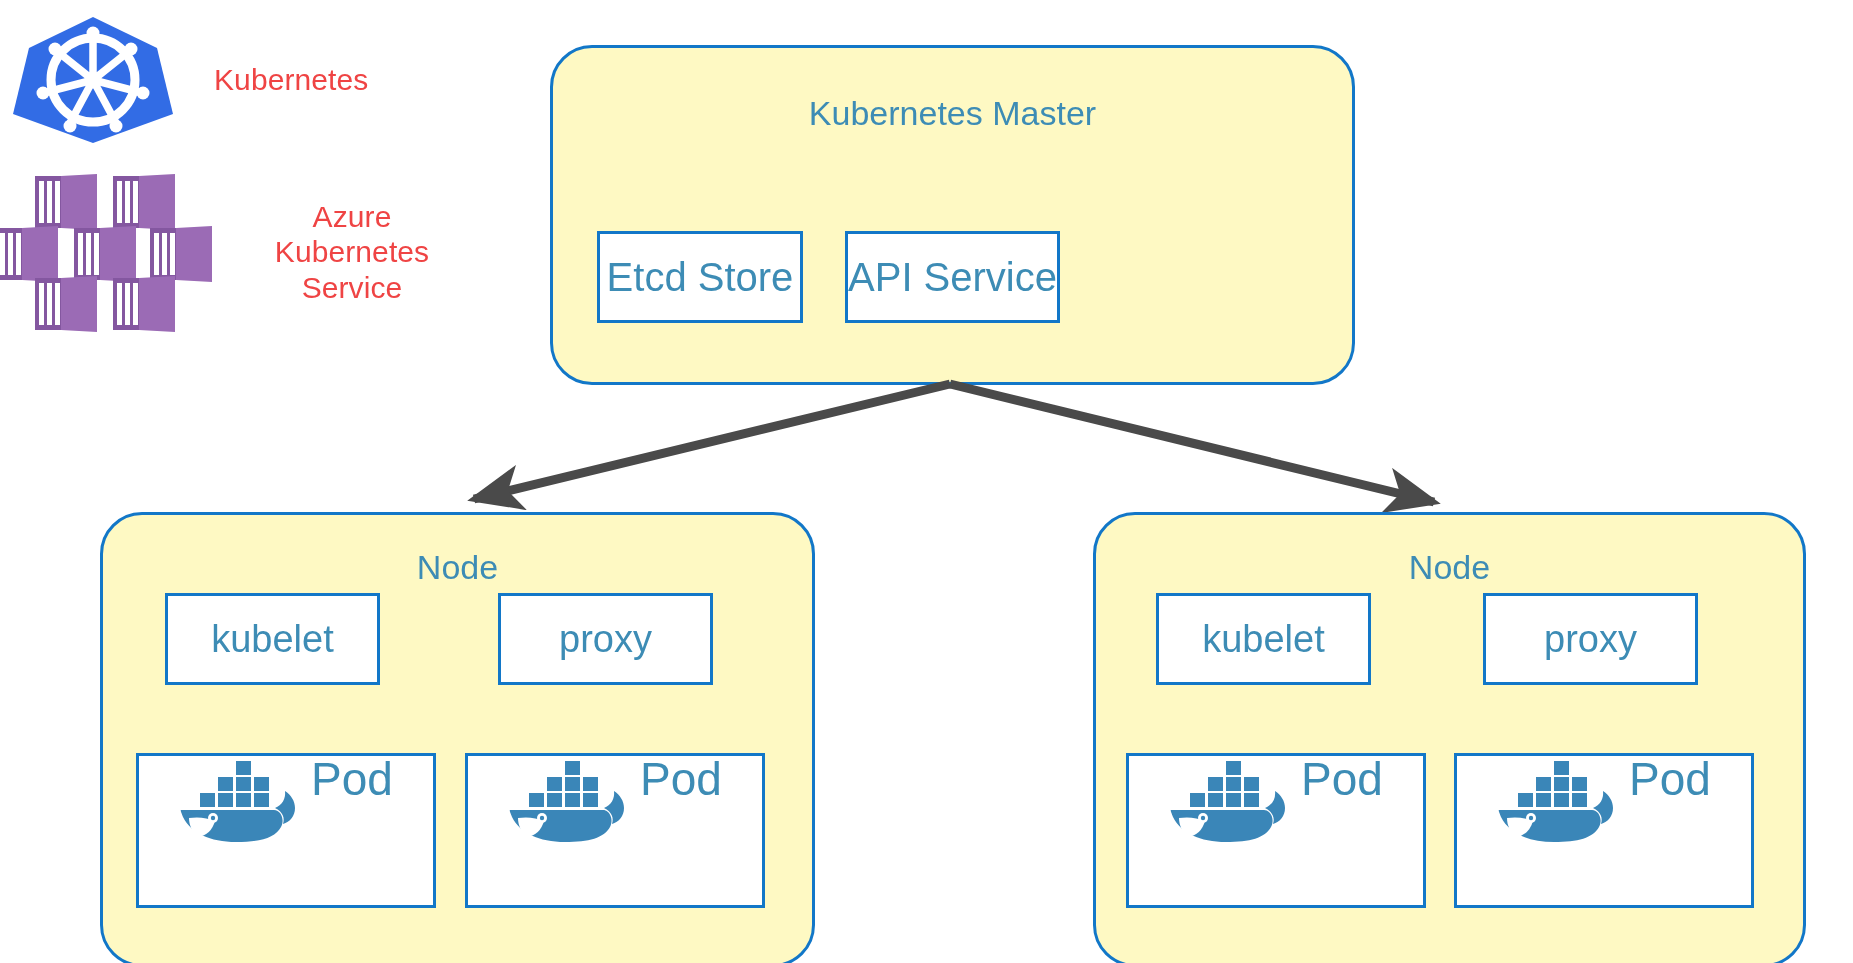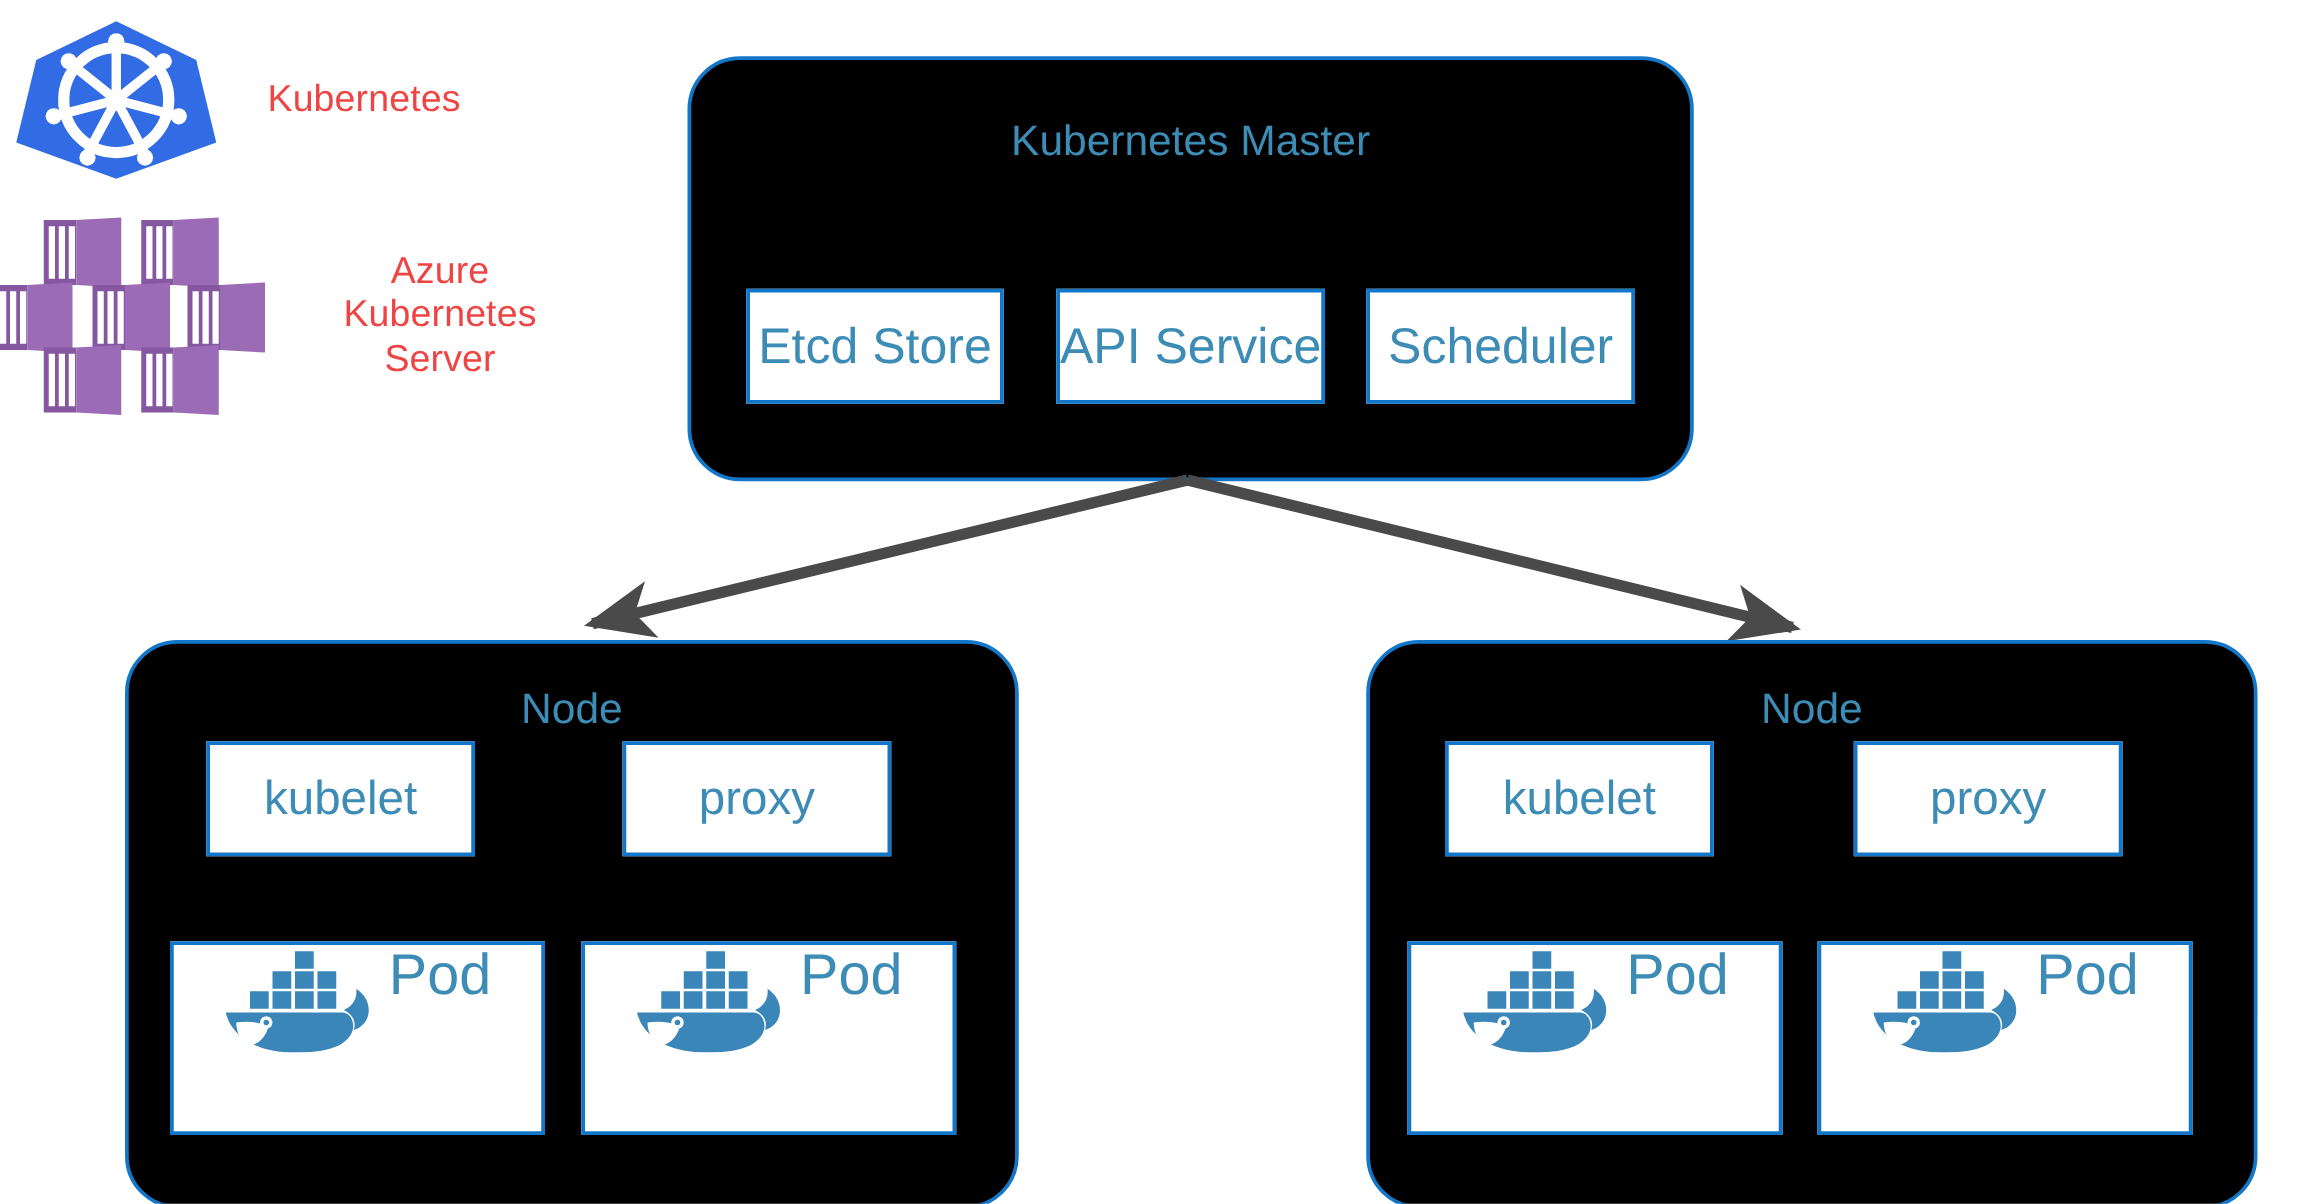--- a/index.html
+++ b/index.html
@@ -47,21 +47,21 @@
   }
   #legend-k8s .legend-label { margin-left: 36px; }
   #legend-aks .legend-label { margin-left: 40px; width: 200px; }
 
   
   .panel {
     position: absolute;
     box-sizing: border-box;
     border: 3px solid #1277c8;
     border-radius: 42px;
-    background: #000000;
+    background: #fef9c3;
   }
   .panel-title {
     position: absolute;
     left: 0;
     right: 0;
     text-align: center;
     color: #3d8cb5;
     font-size: 34px;
     line-height: 1;
     white-space: nowrap;
@@ -163,29 +163,28 @@
 
       <use href="#aks-cube" x="-4" y="54"></use>
       <use href="#aks-cube" x="74" y="54"></use>
       <use href="#aks-cube" x="150" y="54"></use>
 
       <use href="#aks-cube" x="35" y="104"></use>
       <use href="#aks-cube" x="113" y="104"></use>
     </svg>
     <div class="legend-label">Azure
 Kubernetes
-Server</div>
+Service</div>
   </div>
 
   <div class="panel" id="master-panel" style="left:550px; top:45px; width:805px; height:340px;">
     <div class="panel-title" style="top:48px;">Kubernetes Master</div>
 
     <div class="box component" style="left:44px; top:170px; width:206px; height:92px;">Etcd Store</div>
     <div class="box component" style="left:292px; top:170px; width:215px; height:92px;">API Service</div>
-    <div class="box component" style="left:540px; top:170px; width:215px; height:92px;">Scheduler</div>
   </div>
 
   <svg id="edge-layer" viewBox="0 0 1853 963">
     <defs>
       <marker id="arrowhead" viewBox="0 0 12 10" refX="10.5" refY="5" markerWidth="6.2" markerHeight="5.2" orient="auto-start-reverse" markerUnits="strokeWidth">
         <path d="M0,0 L12,5 L0,10 L3,5 Z" fill="#4a4a4a"></path>
       </marker>
     </defs>
     <line x1="950" y1="384" x2="474" y2="499" stroke="#4a4a4a" stroke-width="9" marker-end="url(#arrowhead)"></line>
     <line x1="950" y1="384" x2="1434" y2="502" stroke="#4a4a4a" stroke-width="9" marker-end="url(#arrowhead)"></line>

